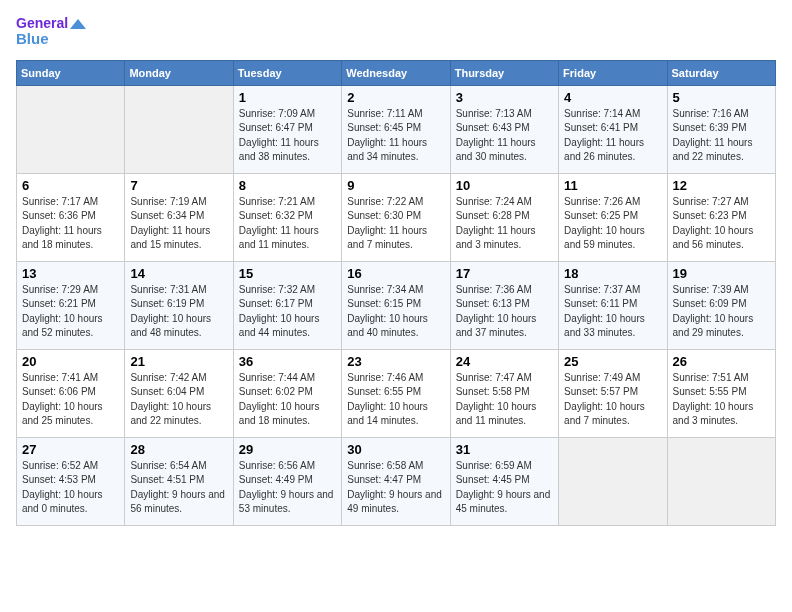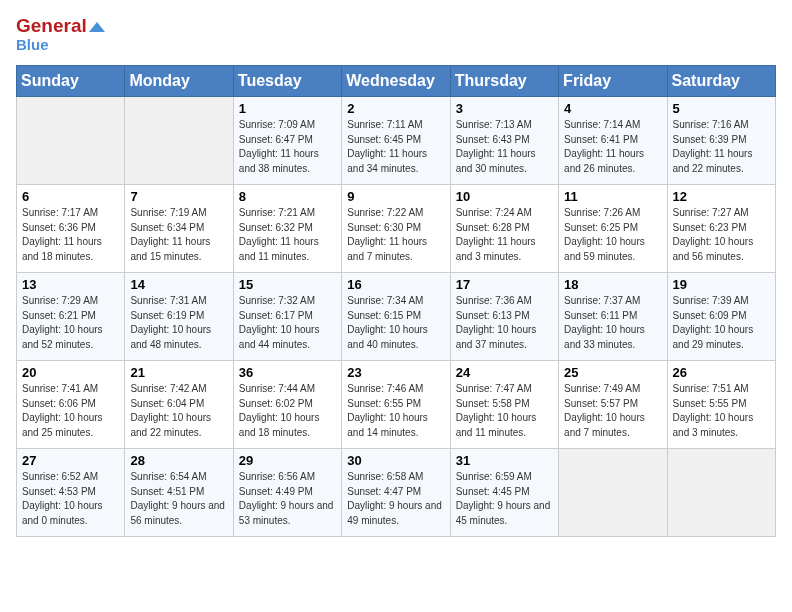--- a/index.html
+++ b/index.html
@@ -32,21 +32,21 @@
       color: #444;
     }
     table {
       width: 100%;
       border-collapse: collapse;
       font-size: 11px;
     }
     thead tr th {
       background: #4a7fc1;
       color: #fff;
-      font-size: 16px;
+      font-size: 11px;
       font-weight: bold;
       padding: 6px 4px;
       text-align: left;
       border: 1px solid #3a6aa0;
     }
     tbody tr td {
       border: 1px solid #ccc;
       padding: 4px 5px;
       vertical-align: top;
       width: 108px;
@@ -68,21 +68,21 @@
       font-size: 10px;
     }
     .empty { background: #f0f0f0 !important; }
   </style>
 </head>
 <body>
 
 <div class="header">
   <div class="logo">
   <div style="display:flex;flex-direction:column;line-height:1.1;">
-    <span style="font-size:19px;font-weight:bold;color:#b91c1c;">General<span style="display:inline-block;width:0;height:0;border-left:8px solid transparent;border-right:8px solid transparent;border-bottom:10px solid #4a90d9;margin-left:2px;vertical-align:middle;"></span></span>
+    <span style="font-size:14px;font-weight:bold;color:#6d28d9;">General<span style="display:inline-block;width:0;height:0;border-left:8px solid transparent;border-right:8px solid transparent;border-bottom:10px solid #4a90d9;margin-left:2px;vertical-align:middle;"></span></span>
     <span style="font-size:15px;font-weight:bold;color:#4a90d9;">Blue</span>
   </div>
 </div>
   <div class="title-block">
     <div class="month-title"></div>
     <div class="location"></div>
   </div>
 </div>
 
 <table>

